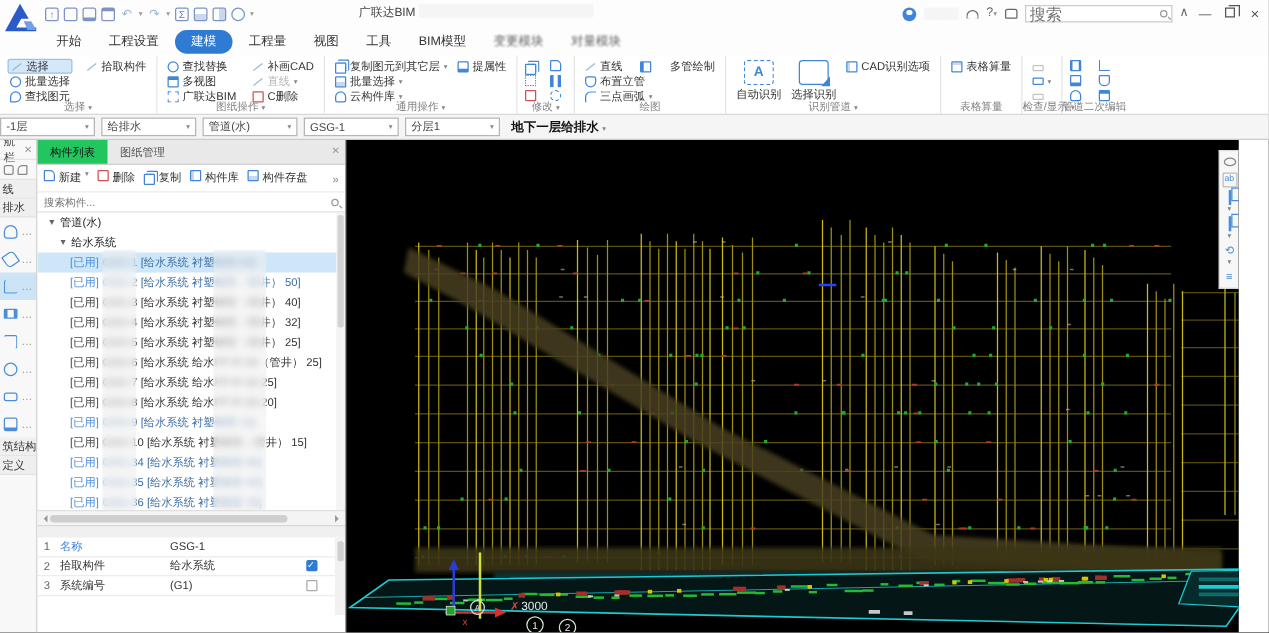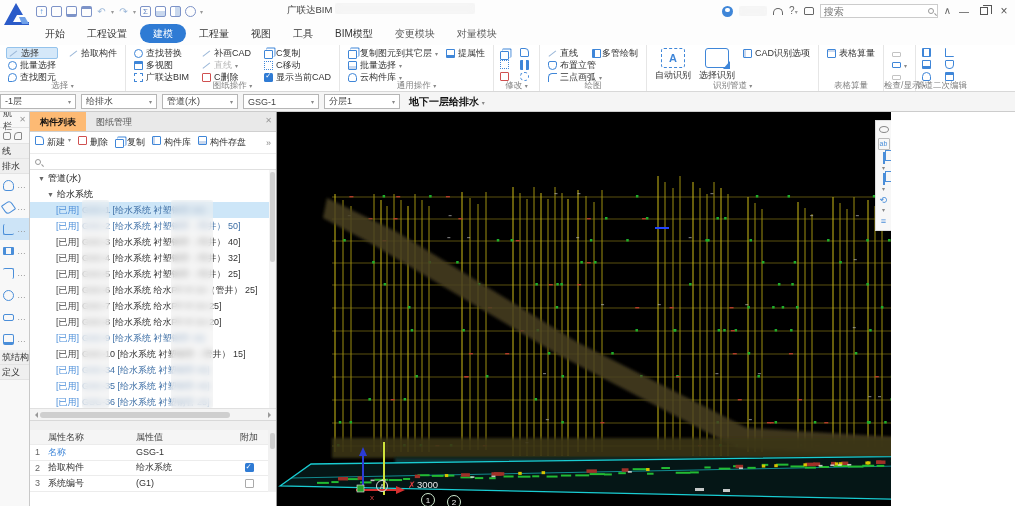--- a/index.html
+++ b/index.html
@@ -13,21 +13,21 @@
   .qi{width:11px;height:11px;border:1px solid #7d93c8;border-radius:2px;display:inline-block;color:#5a7fc0;
       font-size:8px;line-height:9px;text-align:center}
   .qi.noborder{border:none;font-size:10px;line-height:11px}
   .qcar{color:#999;font-size:6px}
   #apptitle{position:absolute;left:287px;top:4px;font-size:9.5px;color:#444}
   .t-right{position:absolute;right:4px;top:0;height:22px;display:flex;align-items:center;gap:6px}
   .avatar{width:11px;height:11px;border-radius:50%;background:#3f86d8;position:relative}
   .avatar::after{content:"";position:absolute;left:3.2px;top:2px;width:4.5px;height:4.5px;border-radius:50%;background:#fff}
   .tico{color:#666;font-size:10px;line-height:12px}
   #tsearch{width:118px;height:14px;border:1px solid #ccc;display:flex;align-items:center;padding:0 3px;background:#fff}
-  #tsearch input{border:none;outline:none;flex:1;font-size:10px;color:#999;background:transparent;width:80px}
+  #tsearch input{border:none;outline:none;flex:1;font-size:13px;color:#999;background:transparent;width:80px}
   .mag{width:6px;height:6px;border:1.2px solid #999;border-radius:50%;position:relative;display:inline-block}
   .mag::after{content:"";position:absolute;left:5px;top:5px;width:3px;height:1.2px;background:#999;transform:rotate(45deg)}
   .wbtn{width:14px;text-align:center;color:#555;font-size:10px}
   .rest{width:8px;height:8px;border:1px solid #555;position:relative;display:inline-block}
   .rest::after{content:"";position:absolute;left:2px;top:-3px;width:8px;height:8px;border:1px solid #555;border-left:none;border-bottom:none}
   
   #tabrow{position:absolute;left:0;top:22px;width:1015px;height:23px;display:flex;align-items:center;padding-left:34px;background:#fdfdfd}
   .tab{padding:0 11px;font-size:10px;color:#333;height:23px;line-height:23px;white-space:nowrap}
   .tab.active{background:#2f7bd4;color:#fff;border-radius:10px;height:19px;line-height:19px;margin:0 2px;padding:0 13px}
   .tab.blurred{filter:blur(.7px);opacity:.8}
@@ -57,21 +57,21 @@
   
   #combobar{position:absolute;left:0;top:92px;width:1015px;height:20px;background:#f5f5f5;border-bottom:1px solid #ccc;display:flex;align-items:center}
   .cmb{width:76px;height:15px;border:1px solid #b5b5b5;background:#fff;display:flex;align-items:center;padding:0 4px;margin-right:5px;color:#444}
   .cmb span.v{flex:1;overflow:hidden;white-space:nowrap}
   #sheettab{font-weight:bold;font-size:10px;color:#111;margin-left:4px;white-space:nowrap}
   #notice{position:absolute;right:6px;top:0;height:20px;display:flex;align-items:center;gap:5px}
   #notice .ntext{color:#555}
   #nbtn{background:#2f7bd4;color:#fff;border-radius:2px;padding:1.5px 6px;font-size:9px}
   #nclose{width:10px;height:10px;border-radius:50%;background:#d9d9d9;color:#fff;font-size:7px;line-height:10px;text-align:center}
   
-  #main{position:absolute;left:0;top:112px;width:891px;height:394px;display:flex}
+  #main{position:absolute;left:0;top:112px;width:991px;height:394px;display:flex}
   
   #nav{width:30px;background:#f8f8f8;border-right:1px solid #c9c9c9;position:relative;overflow:hidden;flex:none}
   .navhead{height:16px;display:flex;align-items:center;justify-content:space-between;padding:0 3px;border-bottom:1px solid #e3e3e3;color:#444}
   .navtools{height:16px;display:flex;align-items:center;gap:3px;padding:0 3px;border-bottom:1px solid #e3e3e3}
   .navsec{height:15px;line-height:15px;padding-left:2px;color:#333;background:#efefef;border-bottom:1px solid #e3e3e3}
   .navrow{height:22px;display:flex;align-items:center;justify-content:space-between;padding:0 3px}
   .navrow.sel{background:#cde4f7}
   .nic{width:11px;height:11px;border:1.2px solid #4a8ed9;border-radius:2px}
   .nic.r50{border-radius:50% 50% 3px 3px}
   .nic.elbow{border-top:none;border-right:none}
@@ -79,21 +79,21 @@
   .nic.valve{height:8px;border-radius:1px;border-left-width:3px;border-right-width:3px}
   .nic.pump{border-radius:50%}
   .nic.coup{height:7px}
   .nic.tee{border-bottom-width:3px}
   .ndots{color:#999}
   .xclose{color:#999;font-size:8px}
   
   #panel{width:247px;border-right:1px solid #9a9a9a;position:relative;background:#fff;flex:none}
   #ptabs{height:20px;background:#e9e9e9;display:flex;border-bottom:1px solid #d0d0d0}
   .ptab{padding:0 10px;line-height:20px;color:#555}
-  .ptab.active{background:#fdba74;color:#111;font-weight:bold}
+  .ptab.active{background:#22c55e;color:#111;font-weight:normal}
   #ptabs .xclose{margin-left:auto;padding:0 4px;line-height:18px}
   #ptb{height:22px;display:flex;align-items:center;gap:7px;padding:0 5px;border-bottom:1px solid #ececec}
   .ptbi{display:flex;align-items:flex-start;gap:3px;color:#333;white-space:nowrap}
   #psearch{height:16px;border-bottom:1px solid #e0e0e0;display:flex;align-items:center;padding:0 5px}
   #psearch input{flex:1;border:none;outline:none;font-size:8.5px;color:#aaa;background:transparent}
   #tree{height:238px;overflow:hidden;position:relative}
   .trow{height:16px;display:flex;align-items:center;padding-left:26px;white-space:nowrap;color:#333}
   .trow.hdr{padding-left:8px;color:#222}
   .trow.hdr.lv2{padding-left:17px}
   .trow.sel{background:#cde6f8}
@@ -236,34 +236,20 @@
       <div class="rbtn dis">
           <span class="ic slash"></span>
           <span>直线</span> 
           <span class="car">▾</span>
         </div>
       <div class="rbtn">
           <span class="ic red"></span>
           <span>C删除</span>
         </div>
     </div>
-    <div class="rcol">
-      <div class="rbtn">
-          <span class="ic dup"></span>
-          <span>C复制</span>
-        </div>
-      <div class="rbtn">
-          <span class="ic" style="border-style:dotted"></span>
-          <span>C移动</span>
-        </div>
-      <div class="rbtn">
-          <span class="cb"></span>
-          <span>显示当前CAD</span>
-        </div>
-    </div>
     <div class="rlabel"><span>图纸操作</span> <span class="car">▾</span></div>
   </div>
 
   <div class="rgroup">
     <div class="rcol">
       <div class="rbtn" style="gap:8px">
         <span style="display:flex;align-items:center;gap:3px">
             <span class="ic dup"></span>
             <span>复制图元到其它层</span>
             <span class="car">▾</span>
@@ -299,21 +285,21 @@
     <div class="rlabel"><span>修改</span> <span class="car">▾</span></div>
   </div>
 
   <div class="rgroup">
     <div class="rcol">
       <div class="rbtn" style="gap:14px">
         <span style="display:flex;align-items:center;gap:3px">
             <span class="ic slash"></span>
             <span>直线</span>
           </span>
-        <span style="display:flex;align-items:center;gap:1px">
+        <span style="display:flex;align-items:center;gap:15px">
             <span class="ic" style="border-left-width:3px"></span>
             <span>多管绘制</span>
           </span>
       </div>
       <div class="rbtn">
           <span class="ic" style="border-radius:2px 2px 50% 50%"></span>
           <span>布置立管</span>
         </div>
       <div class="rbtn">
           <span class="ic" style="border-right:none;border-bottom:none;border-radius:50% 0 0 0"></span>
@@ -478,20 +464,21 @@
           <span class="ic" style="background:linear-gradient(90deg,#c9d8ee 35%,#fff 35%)"></span>
           <span>构件库</span>
         </span>
       <span class="ptbi">
           <span class="ic" style="background:linear-gradient(#fff 55%,#c9d8ee 55%)"></span>
           <span>构件存盘</span>
         </span>
       <span class="ptbi" style="margin-left:auto;color:#888">»</span>
     </div>
     <div id="psearch">
+      <input placeholder="搜索构件..." style="">
       <span class="mag"></span>
     </div>
     <div id="tree">
       <div class="trow hdr">
           <span class="caret">▼</span>
           <span>管道(水)</span>
         </div>
       <div class="trow hdr lv2">
           <span class="caret">▼</span>
           <span>给水系统</span>
@@ -557,26 +544,20 @@
           <span class="thumb"></span>
         </div>
     </div>
     <div id="hscroll">
       <span class="harr l"></span>
       <span class="thumb"></span>
       <span class="harr r"></span>
     </div>
     <div id="pgap"></div>
     <div id="proptable">
-      <div class="prow head">
-        <span class="pc0"></span>
-        <span class="pc1">属性名称</span>
-        <span class="pc2">属性值</span>
-        <span class="pc3">附加</span>
-      </div>
       <div class="prow">
         <span class="pc0">1</span>
         <span class="pc1 blue">名称</span>
         <span class="pc2">GSG-1</span>
         <span class="pc3"></span>
       </div>
       <div class="prow">
         <span class="pc0">2</span>
         <span class="pc1">拾取构件</span>
         <span class="pc2">给水系统</span>

